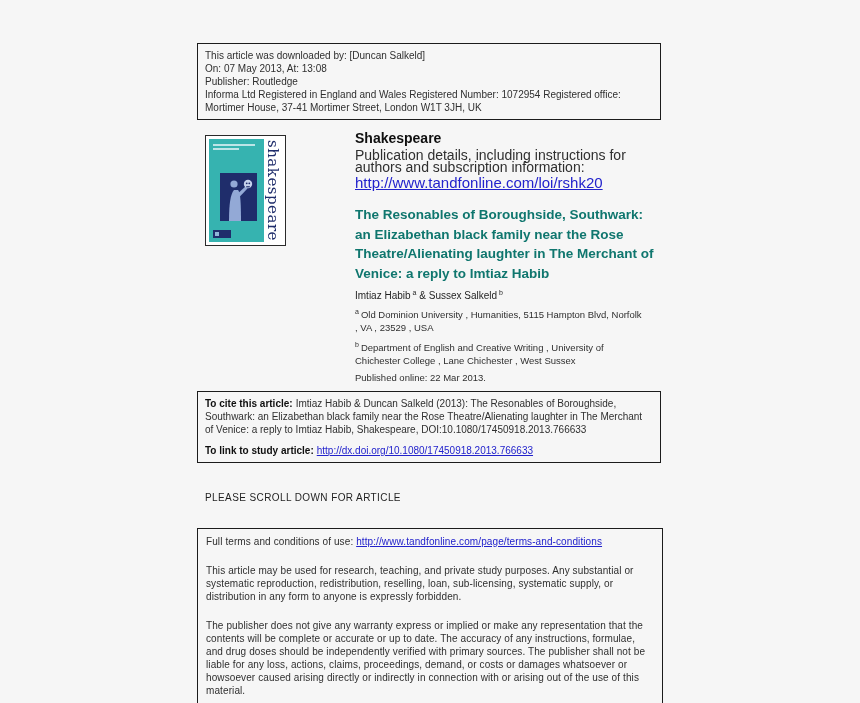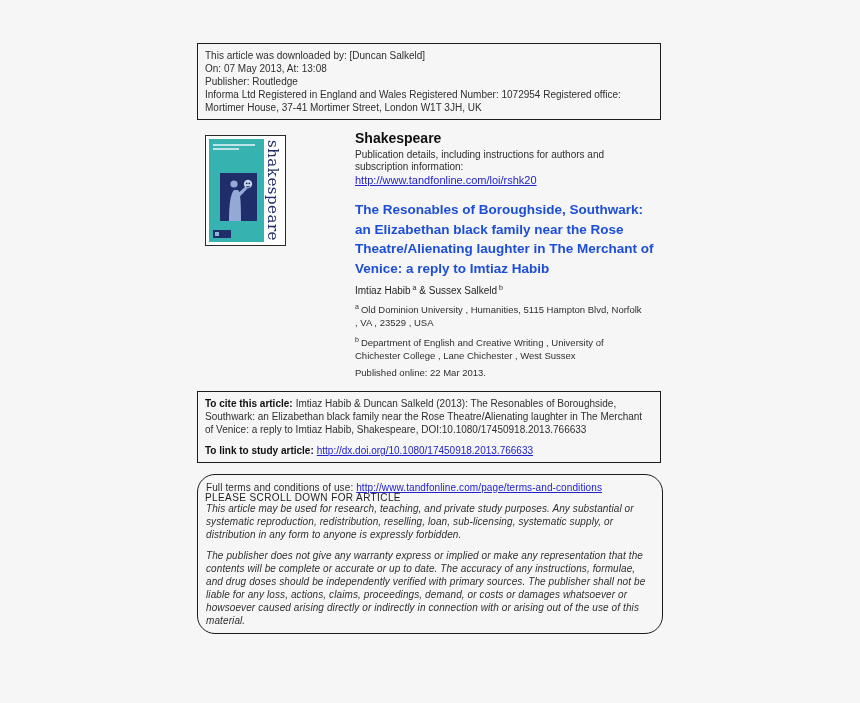--- a/index.html
+++ b/index.html
@@ -43,43 +43,43 @@
   .cover-spine span {
     writing-mode: vertical-rl;
     font-family: "DejaVu Serif", serif;
     font-size: 15px; color: #1f2d6b; letter-spacing: 0.5px;
     margin-top: 1px; line-height: 18px;
   }
 
   
   .info-col { position: absolute; left: 355px; top: 130px; width: 310px; }
   .journal-name { font-size: 14px; font-weight: bold; color: #0f0f0f; margin: 0 0 3px 0; }
-  .pub-details { font-size: 10px; line-height: 12px; margin: 0; width: 290px; }
-  .journal-link-line { margin: 1px 0 0 0; font-size: 11px; }
+  .pub-details { font-size: 14px; line-height: 12px; margin: 0; width: 290px; }
+  .journal-link-line { margin: 1px 0 0 0; font-size: 15px; }
   .link { color: #2222cc; text-decoration: underline; cursor: pointer; }
-  .article-title { font-size: 13.5px; line-height: 19.5px; font-weight: bold; color: #1d4ed8; margin: 14px 0 0 0; width: 300px; }
+  .article-title { font-size: 13.5px; line-height: 19.5px; font-weight: bold; color: #0f766e; margin: 14px 0 0 0; width: 300px; }
   .authors { font-size: 10px; margin: 6px 0 0 0; color: #1f1f1f; }
   sup { font-size: 7px; }
   .authors sup { margin-left: 2px; }
   .affil { font-size: 9.5px; line-height: 12.5px; margin: 5px 0 0 0; width: 288px; }
   .affil sup { margin-right: 2px; }
   .published { font-size: 9.5px; margin: 4px 0 0 0; }
 
   
   .cite-box { top: 391px; font-size: 10px; line-height: 13px; }
   .cite-box p { margin: 0; }
   .cite-box p + p { margin-top: 8px; }
   .cite-box b { color: #0f0f0f; margin-right: 3px; }
 
   .scroll-notice { position: absolute; left: 205px; top: 492px; font-size: 10px; letter-spacing: 0.4px; color: #1f1f1f; }
 
   
-  .terms-box { top: 474px; font-size: 10px; line-height: 13px; letter-spacing: 0.1px; padding: 6px 8px; border-radius: 18px; }
+  .terms-box { top: 528px; font-size: 10px; line-height: 13px; letter-spacing: 0.1px; padding: 6px 8px; }
   .terms-box p { margin: 0; }
-  .terms-box p + p { margin-top: 8px; font-style: italic; }
+  .terms-box p + p { margin-top: 16px; }
 </style>
 </head>
 <body>
 
 <div class="page">
 
   <div class="box download-box">
     <div>This article was downloaded by: [Duncan Salkeld]</div>
     <div>On: 07 May 2013, At: 13:08</div>
     <div>Publisher: Routledge</div>

